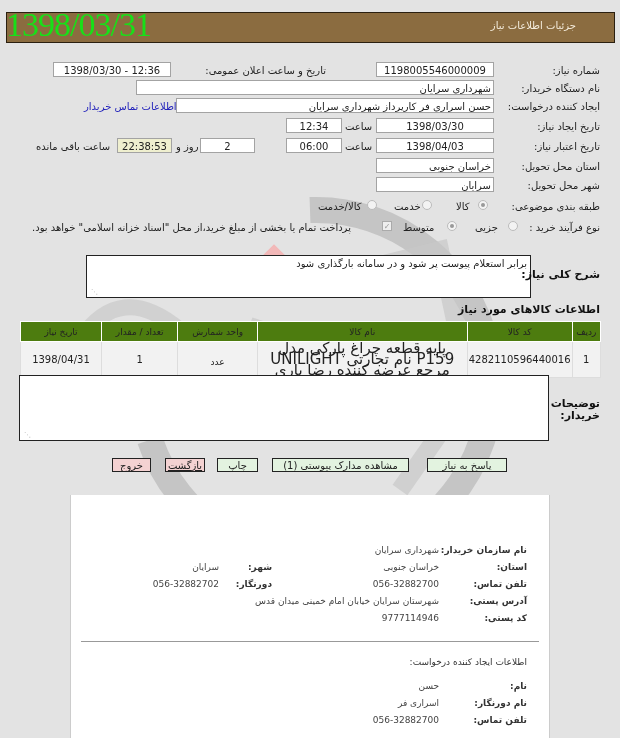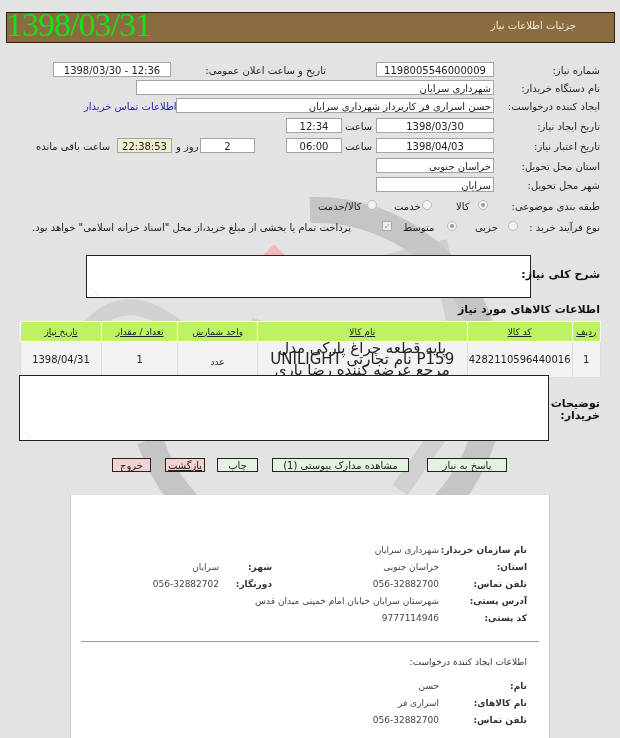--- a/index.html
+++ b/index.html
@@ -28,21 +28,21 @@
   .link { color:#2222bb; direction:rtl; font-size:10px; white-space:nowrap; }
   .radio {
     width:10px; height:10px; border-radius:50%; border:1px solid #bbb; background:#f3f3f3; box-sizing:border-box;
   }
   .radio.on::after { content:""; position:absolute; left:2px; top:2px; width:4px; height:4px; border-radius:50%; background:#999; }
   .checkbox { width:10px; height:10px; border:1px solid #aaa; background:#eee; box-sizing:border-box; font-size:8px; line-height:9px; text-align:center; color:#999; }
   .textarea { background:#fff; border:1px solid #222; box-sizing:border-box; direction:rtl; font-size:10px; padding:2px 3px; }
   .grip { font-size:7px; color:#aaa; }
   .bold-lbl { font-weight:bold; font-size:11px; direction:rtl; color:#111; white-space:nowrap; }
   table.items { border-collapse:collapse; direction:rtl; font-size:10px; }
-  table.items th { background:#bef264; color:#222; font-weight:normal; height:17px; border:1px solid #fff; font-size:9px;text-decoration:underline; }
+  table.items th { background:#4d7c0f; color:#222; font-weight:normal; height:17px; border:1px solid #fff; font-size:9px; }
   table.items td { background:#f2f2f2; border:1px solid #ddd; height:27px; text-align:center; }
   .btn {
     height:14px; line-height:13px; border:1px solid #222; box-sizing:border-box;
     font-size:10px; text-align:center; direction:rtl; white-space:nowrap; cursor:pointer;
   }
   .btn.green { background:#e3f3e0; }
   .btn.pink { background:#f4d2d2; }
   .panel { left:70px; top:495px; width:478px; height:243px; background:#fff; border-left:1px solid #ccc; border-right:1px solid #ccc; }
   .panel-head { left:5px; top:7px; width:466px; height:24px; background:#8b6c40; }
   .panel-title { right:8px; top:6px; color:#fff; font-size:11px; direction:rtl; }
@@ -107,20 +107,21 @@
 
 <div class="abs lbl" style="right:20px;top:222px;">نوع فرآیند خرید :</div>
 <div class="abs radio" style="left:508px;top:221px;"></div>
 <div class="abs lbl" style="left:475px;top:222px;">جزیی</div>
 <div class="abs radio on" style="left:447px;top:221px;"></div>
 <div class="abs lbl" style="left:403px;top:222px;">متوسط</div>
 <div class="abs checkbox" style="left:382px;top:221px;">✓</div>
 <div class="abs lbl" style="left:32px;top:222px;">پرداخت تمام یا بخشی از مبلغ خرید،از محل "اسناد خزانه اسلامی" خواهد بود.</div>
 
 <div class="abs textarea" style="left:86px;top:255px;width:445px;height:43px;">
+  <span>برابر استعلام پیوست پر شود و در سامانه بارگذاری شود</span>
   <span class="abs grip" style="left:4px;bottom:1px;">⋰</span>
 </div>
 <div class="abs bold-lbl" style="right:20px;top:268px;">شرح کلی نیاز:</div>
 
 <div class="abs bold-lbl" style="right:20px;top:303px;">اطلاعات کالاهای مورد نیاز</div>
 <table class="abs items" style="left:20px;top:321px;width:581px;">
   <thead>
     <tr>
       <th style="width:26px;">ردیف</th>
       <th style="width:81px;">کد کالا</th>
@@ -175,18 +176,18 @@
   <div class="abs p-lbl" style="right:22px;top:118px;">کد پستی:</div>
   <div class="abs p-val" style="right:110px;top:118px;">9777114946</div>
 
   <div class="abs divider"></div>
 
   <div class="abs p-lbl" style="right:22px;top:162px;font-weight:normal;">اطلاعات ایجاد کننده درخواست:</div>
 
   <div class="abs p-lbl" style="right:22px;top:186px;">نام:</div>
   <div class="abs p-val" style="right:110px;top:186px;">حسن</div>
 
-  <div class="abs p-lbl" style="right:22px;top:203px;">نام کالاهای:</div>
+  <div class="abs p-lbl" style="right:22px;top:203px;">نام دورنگار:</div>
   <div class="abs p-val" style="right:110px;top:203px;">اسراری فر</div>
 
   <div class="abs p-lbl" style="right:22px;top:220px;">تلفن تماس:</div>
   <div class="abs p-val" style="right:110px;top:220px;">056-32882700</div>
 </div>
 
 </body></html>

